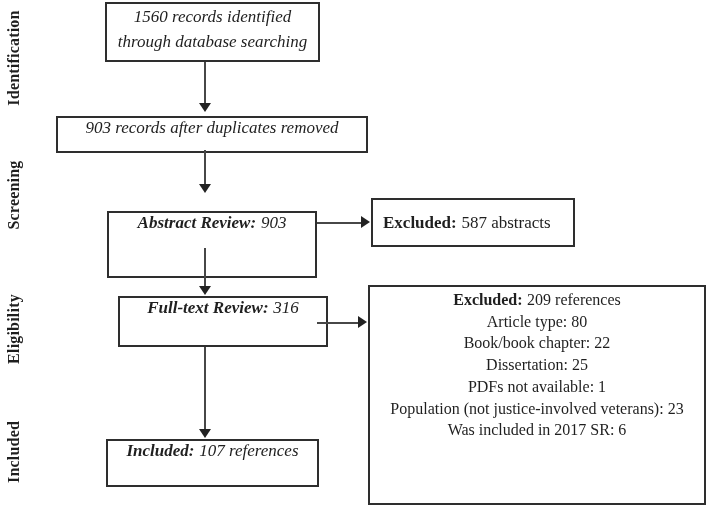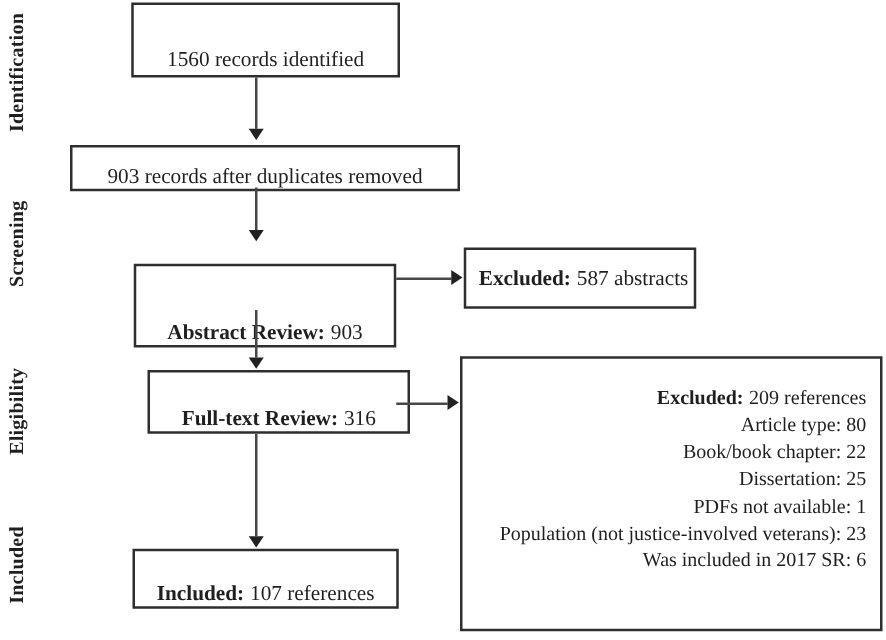--- a/index.html
+++ b/index.html
@@ -14,39 +14,40 @@
   }
   .box {
     position: absolute;
     box-sizing: border-box;
     border: 2px solid var(--border, #2e2e2e);
     background: #ffffff;
     font-size: 17px;
   }
   .center {
     display: flex;
-    align-items: flex-end;
+    align-items: flex-start;
     justify-content: center;
     text-align: center;
+    font-style: italic;
   }
   .leftpad {
     display: flex;
     align-items: center;
     justify-content: flex-start;
     text-align: left;
     padding-left: 10px;
   }
   .b { font-weight: 700; }
   .rest { margin-left: 0.28em; }
   .two-line { line-height: 25px; }
   .bigbox {
-    padding: 21px 11px;
+    padding: 2px 11px;
     font-size: 16px;
     line-height: 21.7px;
-    text-align: right;
+    text-align: center;
   }
   .side-label {
     position: absolute;
     left: 14px;
     transform: translate(-50%, -50%) rotate(-90deg);
     font-weight: 700;
     font-size: 16px;
     white-space: nowrap;
     letter-spacing: 0.2px;
   }
@@ -71,20 +72,21 @@
 <div class="figure">
 
   <div class="side-label" style="top:58px">Identification</div>
   <div class="side-label" style="top:195px">Screening</div>
   <div class="side-label" style="top:329px">Eligibility</div>
   <div class="side-label" style="top:452px">Included</div>
 
   <div class="box center" style="left:105px;top:2px;width:215px;height:60px">
     <div class="two-line">
       <div>1560 records identified</div>
+      <div>through database searching</div>
     </div>
   </div>
 
   <div class="vline" style="left:204px;top:62px;height:41px"></div>
   <div class="ah-down" style="left:199px;top:103px"></div>
 
   <div class="box center" style="left:56px;top:116px;width:312px;height:37px">
     <span>903 records after duplicates removed</span>
   </div>
 
@@ -93,21 +95,21 @@
 
   <div class="box center" style="left:107px;top:211px;width:210px;height:67px">
     <span>
       <span class="b">Abstract Review:</span><span class="rest">903</span>
     </span>
   </div>
 
   <div class="hline" style="left:317px;top:222px;width:44px"></div>
   <div class="ah-right" style="left:361px;top:216px"></div>
 
-  <div class="box leftpad" style="left:371px;top:198px;width:186px;height:49px">
+  <div class="box leftpad" style="left:371px;top:198px;width:204px;height:49px">
     <span>
       <span class="b">Excluded:</span><span class="rest">587 abstracts</span>
     </span>
   </div>
 
   <div class="vline" style="left:204px;top:248px;height:38px"></div>
   <div class="ah-down" style="left:199px;top:286px"></div>
 
   <div class="box center" style="left:118px;top:296px;width:210px;height:51px">
     <span>

